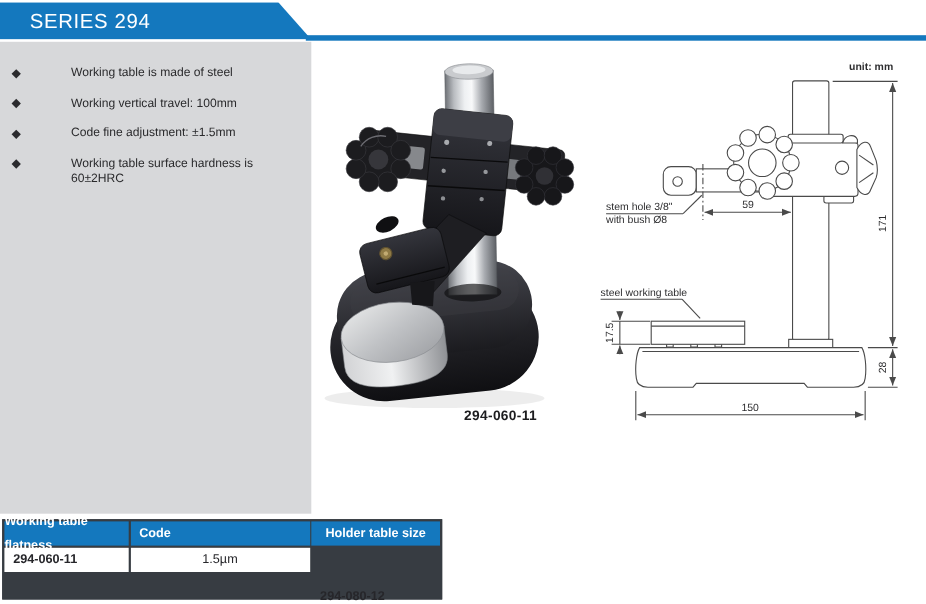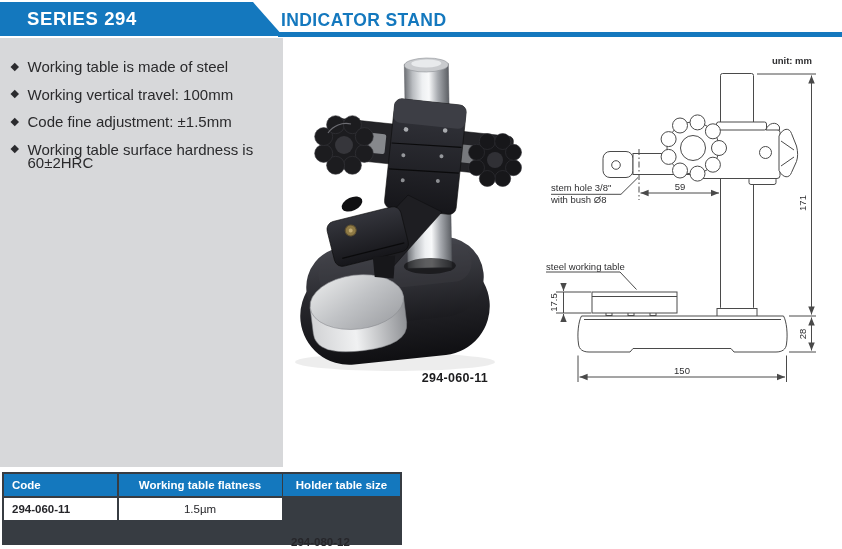--- a/index.html
+++ b/index.html
@@ -13,32 +13,32 @@
   #page{
     position:relative;width:842px;height:549px;background:#fff;overflow:hidden;
     font-family:"Liberation Sans","DejaVu Sans",sans-serif;color:var(--ink);
   }
   
   #banner{
     position:absolute;left:0;top:2px;width:290px;height:34px;background:var(--accent);
     clip-path:polygon(0 0,253px 0,283px 100%,0 100%);
   }
   #series-label{
-    position:absolute;left:27px;top:8px;color:#fff;font-size:18.5px;font-weight:bold;
+    position:absolute;left:27px;top:8px;color:#fff;font-size:18.5px;font-weight:normal;
     letter-spacing:.6px;white-space:nowrap;
   }
   #title-rule{position:absolute;left:278px;top:32px;width:564px;height:4.5px;background:var(--accent);}
   #product-title{
     position:absolute;left:281px;top:10px;color:var(--accent);font-size:17.5px;font-weight:bold;
     letter-spacing:.4px;white-space:nowrap;
   }
   
   #feature-panel{position:absolute;left:0;top:38px;width:283px;height:429px;background:var(--panel);}
   #feature-list{position:absolute;left:10px;top:60px;width:265px;}
-  .feature-item{display:flex;align-items:flex-start;margin-bottom:14.5px;font-size:15px;line-height:13px;color:#2a2a2c;}
+  .feature-item{display:flex;align-items:flex-start;margin-bottom:14.5px;font-size:11px;line-height:13px;color:#2a2a2c;gap:37px;}
   .bullet{flex:0 0 auto;width:5.5px;height:5.5px;background:#2b2b2e;transform:rotate(45deg);margin:3.5px 10px 0 2px;}
   
   #photo-svg{position:absolute;left:290px;top:42px;}
   #photo-caption{position:absolute;left:395px;top:371px;width:120px;text-align:center;
     font-size:12.5px;font-weight:bold;color:#1c1c1e;letter-spacing:.3px;}
   
   #drawing-svg{position:absolute;left:540px;top:42px;}
   #drawing-svg text{font-family:"Liberation Sans","DejaVu Sans",sans-serif;fill:#2e2e30;}
   .dim-t{font-size:9.5px;}
   .note-t{font-size:9.5px;}
@@ -56,21 +56,20 @@
   .row-alt{background:var(--row-alt);margin-top:44px;}
 </style>
 </head>
 <body>
 
 <div id="page">
 
   <div id="banner"></div>
   <div id="series-label">SERIES 294</div>
   <div id="title-rule"></div>
-  <div id="product-title">INDICATOR STAND</div>
 
   <div id="feature-panel"></div>
   <div id="feature-list">
     <div class="feature-item">
       <span class="bullet"></span>
       <span>Working table is made of steel</span>
     </div>
     <div class="feature-item">
       <span class="bullet"></span>
       <span>Working vertical travel: 100mm</span>
@@ -283,22 +282,22 @@
     <text class="dim-t" x="805.5" y="334" text-anchor="middle" transform="rotate(-90 805.5 334)">28</text>
     <text class="dim-t" x="557" y="302.5" text-anchor="middle" transform="rotate(-90 557 302.5)">17.5</text>
     <text class="dim-t" x="682" y="373.5" text-anchor="middle">150</text>
 
     <text class="note-t" x="551" y="191">stem hole 3/8"</text>
     <text class="note-t" x="551" y="203">with bush Ø8</text>
     <text class="note-t" x="546" y="269.5">steel working table</text>
   </svg>
 
   <div id="spec-table">
+    <div class="cell head">Working table flatness</div>
     <div class="cell head code">Code</div>
-    <div class="cell head">Working table flatness</div>
     <div class="cell head">Holder table size</div>
 
     <div class="cell code">294-060-11</div>
     <div class="cell">1.5µm</div>
 
     <div class="cell code row-alt">294-080-12</div>
     <div class="cell row-alt">1.5µm</div>
   </div>
 
 </div>

